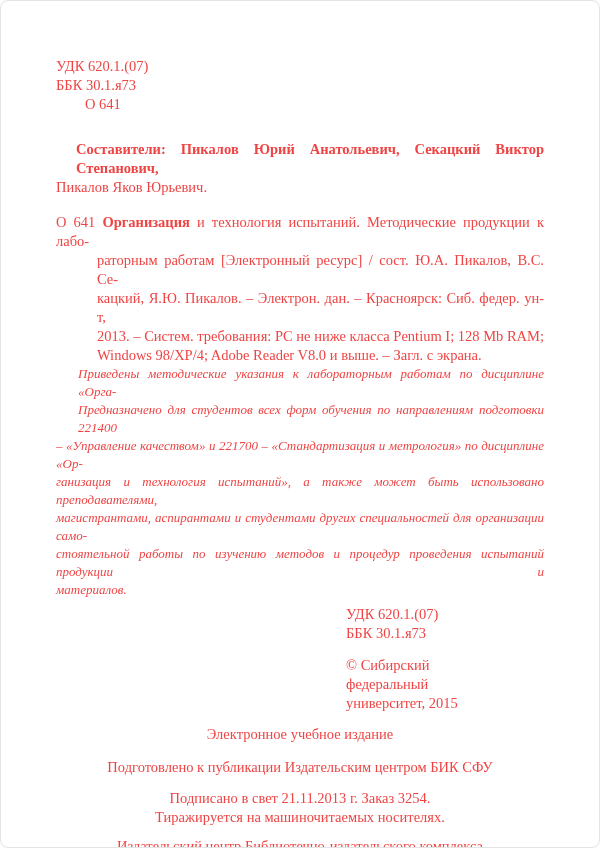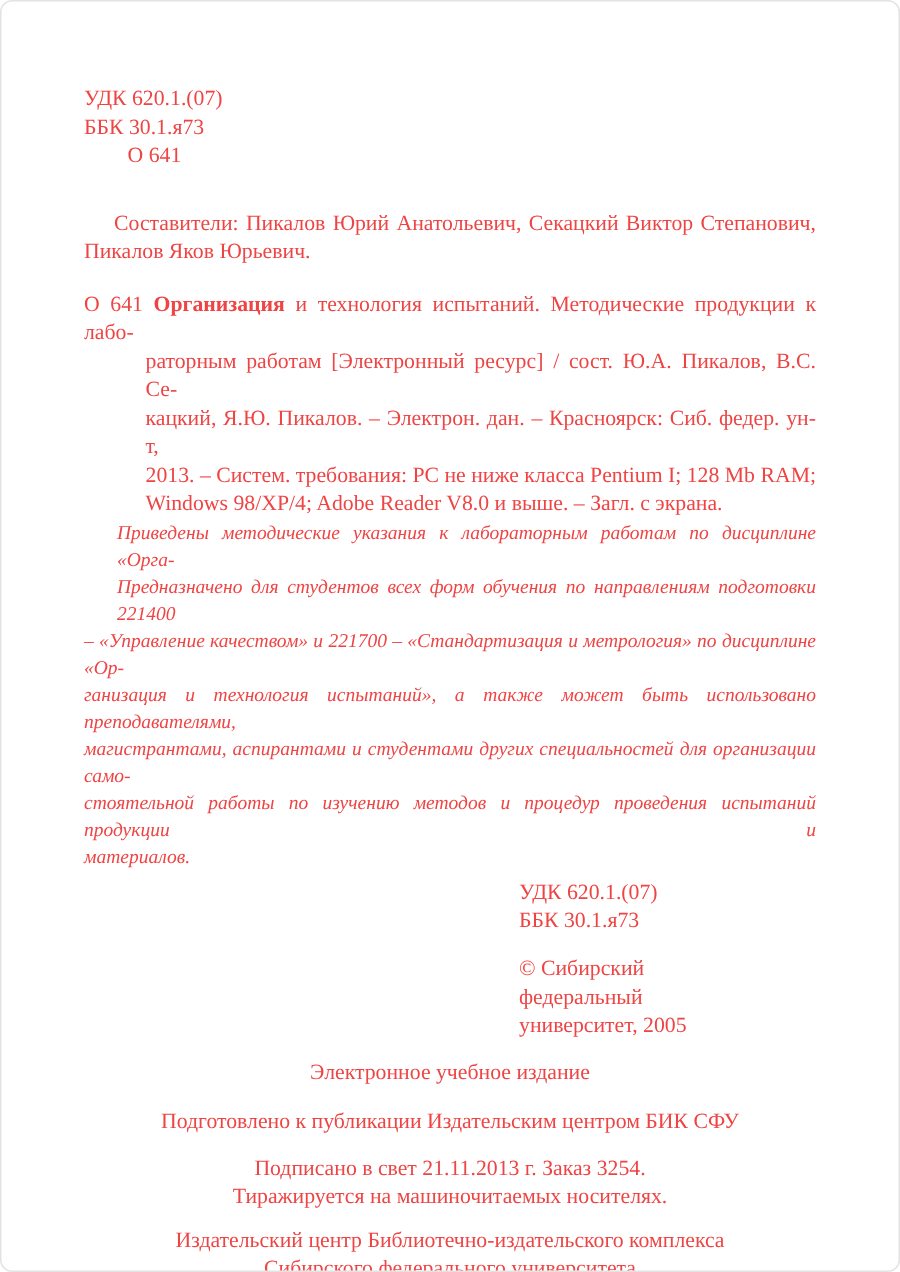--- a/index.html
+++ b/index.html
@@ -33,21 +33,21 @@
   .stretch {
     text-align: justify;
     text-align-last: justify;
   }
   
   .codes .line { text-align: left; }
   .codes .code-indent { padding-left: 29px; }
 
   
   .compilers { margin-top: 26px; }
-  .compilers .first { padding-left: 20px; }
+  .compilers .first { padding-left: 20px; font-weight: bold; }
 
   
   .bib { margin-top: 16px; }
   .bib .hang { margin-left: 41px; }
   .bib .bold { font-weight: bold; }
 
   
   .ann { font-style: italic; }
   .ann .line { font-size: 13px; line-height: 18px; }
   .ann .first { padding-left: 22px; }
@@ -104,21 +104,21 @@
       <div class="line stretch">стоятельной работы по изучению методов и процедур проведения испытаний продукции и</div>
       <div class="line">материалов.</div>
     </div>
 
     <div class="right-block">
       <div class="line">УДК 620.1.(07)</div>
       <div class="line">ББК 30.1.я73</div>
       <div class="right-gap"></div>
       <div class="line">© Сибирский</div>
       <div class="line">федеральный</div>
-      <div class="line">университет, 2005</div>
+      <div class="line">университет, 2015</div>
     </div>
 
     <div class="line center edition">Электронное учебное издание</div>
     <div class="line center prepared">Подготовлено к публикации Издательским центром  БИК СФУ</div>
     <div class="line center signed">Подписано в свет 21.11.2013 г. Заказ 3254.</div>
     <div class="line center">Тиражируется на машиночитаемых носителях.</div>
 
     <div class="publisher">
       <div class="line center">Издательский центр  Библиотечно-издательского комплекса</div>
       <div class="line center">Сибирского федерального университета</div>

